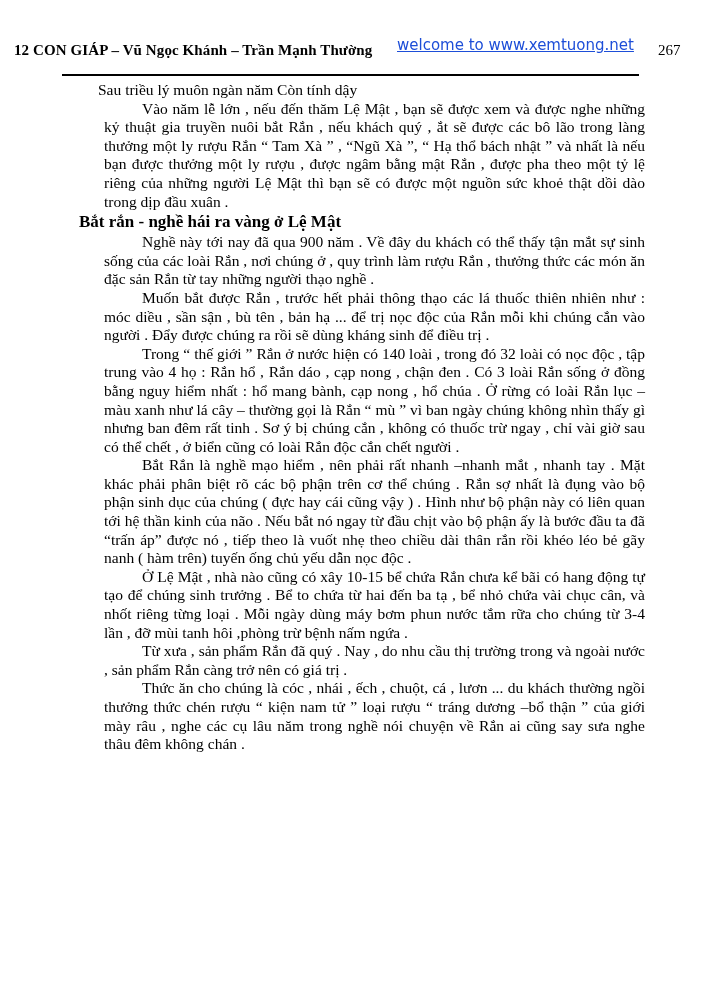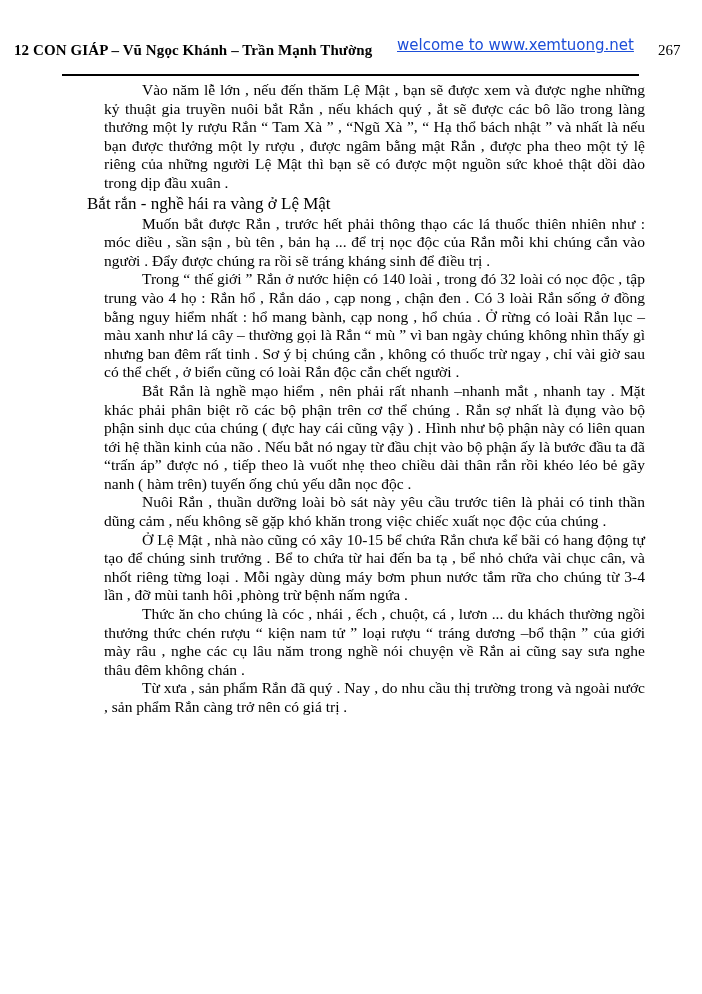--- a/index.html
+++ b/index.html
@@ -71,40 +71,41 @@
   .content .verse {
     margin-left: 38px;
     text-align: left;
   }
   .content .para {
     text-indent: 38px;
     text-align: justify;
     margin-left: 44px;
   }
   .content .heading {
-    margin-left: 27px;
-    font-weight: normal;
+    margin-left: 19px;
+    font-weight: bold;
     font-size: 17px;
     line-height: 22px;
   }
 </style>
 </head>
 <body>
 
 <div class="page">
   <div class="header">
     <span class="book-title">12 CON GIÁP – Vũ Ngọc Khánh – Trần Mạnh Thường</span>
     <a class="site-link">welcome to www.xemtuong.net</a>
     <span class="page-number">267</span>
   </div>
   <div class="header-rule"></div>
   <div class="content">
+      <div class="verse">Sau triều lý muôn ngàn năm Còn tính dậy</div>
       <div class="para">Vào năm lễ lớn , nếu đến thăm Lệ Mật , bạn sẽ được xem và được nghe những kỷ thuật gia truyền nuôi bắt Rắn , nếu khách quý , ắt sẽ được các bô lão trong làng thưởng một ly rượu Rắn “ Tam Xà ” , “Ngũ Xà ”, “ Hạ thổ bách nhật ” và nhất là nếu bạn được thưởng  một ly rượu , được ngâm bằng mật Rắn , được pha theo một tỷ lệ riêng của những người Lệ Mật thì bạn sẽ có được một nguồn sức khoẻ thật dồi dào trong dịp đầu xuân .</div>
       <div class="heading">Bắt rắn - nghề hái ra vàng ở Lệ Mật</div>
-      <div class="para">Muốn bắt được Rắn , trước hết phải thông thạo các lá thuốc thiên nhiên như : móc diều , sần sận , bù tên , bản hạ ... để trị nọc độc của Rắn mỗi khi chúng cắn vào người . Đẩy được chúng ra rồi sẽ tráng kháng sinh để điều trị .</div>
+      <div class="para">Nghề này tới nay đã qua 900 năm . Về đây du khách có thể thấy tận mắt sự sinh sống của các loài Rắn , nơi chúng ở , quy trình làm rượu Rắn , thưởng thức các món ăn đặc sản Rắn từ tay những người thạo nghề .</div>
+      <div class="para">Muốn bắt được Rắn , trước hết phải thông thạo các lá thuốc thiên nhiên như : móc diều , sần sận , bù tên , bản hạ ... để trị nọc độc của Rắn mỗi khi chúng cắn vào người . Đẩy được chúng ra rồi sẽ dùng kháng sinh để điều trị .</div>
       <div class="para">Trong “ thế giới ” Rắn ở nước hiện có 140 loài , trong đó 32 loài có nọc độc , tập trung vào 4 họ : Rắn hổ , Rắn dáo , cạp nong , chận đen . Có 3 loài Rắn sống ở đồng bằng nguy hiểm nhất : hổ mang bành, cạp nong , hổ chúa . Ở rừng có loài Rắn lục – màu xanh như lá cây – thường gọi là Rắn “ mù ” vì ban ngày chúng không nhìn thấy gì nhưng ban đêm rất tinh . Sơ ý bị chúng cắn , không có thuốc trừ ngay , chỉ vài giờ sau có thể chết , ở biển cũng có loài Rắn độc cắn chết người .</div>
       <div class="para">Bắt Rắn là nghề mạo hiểm , nên phải rất nhanh –nhanh mắt , nhanh tay . Mặt khác phải phân biệt rõ các bộ phận trên cơ thể chúng  . Rắn sợ nhất là đụng vào bộ phận sinh dục của chúng ( đực hay cái cũng vậy ) . Hình như bộ phận này có liên quan tới hệ thần kinh của não . Nếu bắt nó ngay từ đầu chịt vào bộ phận ấy là bước đầu ta đã  “trấn áp” được nó , tiếp theo là vuốt nhẹ theo chiều dài thân rắn rồi khéo léo bẻ gãy nanh ( hàm trên) tuyến ống chủ yếu dẫn nọc độc .</div>
-      <div class="para">Nuôi Rắn , thuần dưỡng loài bò sát này yêu cầu trước tiên là phải có tinh thần dũng cảm , nếu không sẽ gặp khó khăn trong việc chiếc xuất nọc độc của chúng .</div>
       <div class="para">Ở Lệ Mật , nhà nào cũng có xây 10-15 bể chứa Rắn chưa kể bãi có hang động tự tạo để chúng sinh trưởng . Bể to chứa từ hai đến ba tạ , bể nhỏ chứa vài chục cân, và nhốt riêng từng loại . Mỗi ngày dùng máy bơm phun nước tắm rữa cho chúng từ 3-4 lần , đỡ mùi tanh hôi ,phòng trừ bệnh nấm ngứa .</div>
+      <div class="para">Từ xưa , sản phẩm Rắn đã quý . Nay , do nhu cầu thị trường trong và ngoài nước , sản phẩm Rắn càng trở nên có giá trị .</div>
       <div class="para">Thức ăn cho chúng là cóc , nhái , ếch , chuột, cá , lươn ... du khách thường ngồi thưởng thức chén rượu “ kiện nam tử ” loại rượu “ tráng dương –bổ thận ” của giới mày râu , nghe các cụ lâu năm trong nghề nói chuyện về Rắn ai cũng say sưa nghe thâu đêm không chán .</div>
-      <div class="para">Từ xưa , sản phẩm Rắn đã quý . Nay , do nhu cầu thị trường trong và ngoài nước , sản phẩm Rắn càng trở nên có giá trị .</div>
     </div>
 </div>
 
 </body></html>

